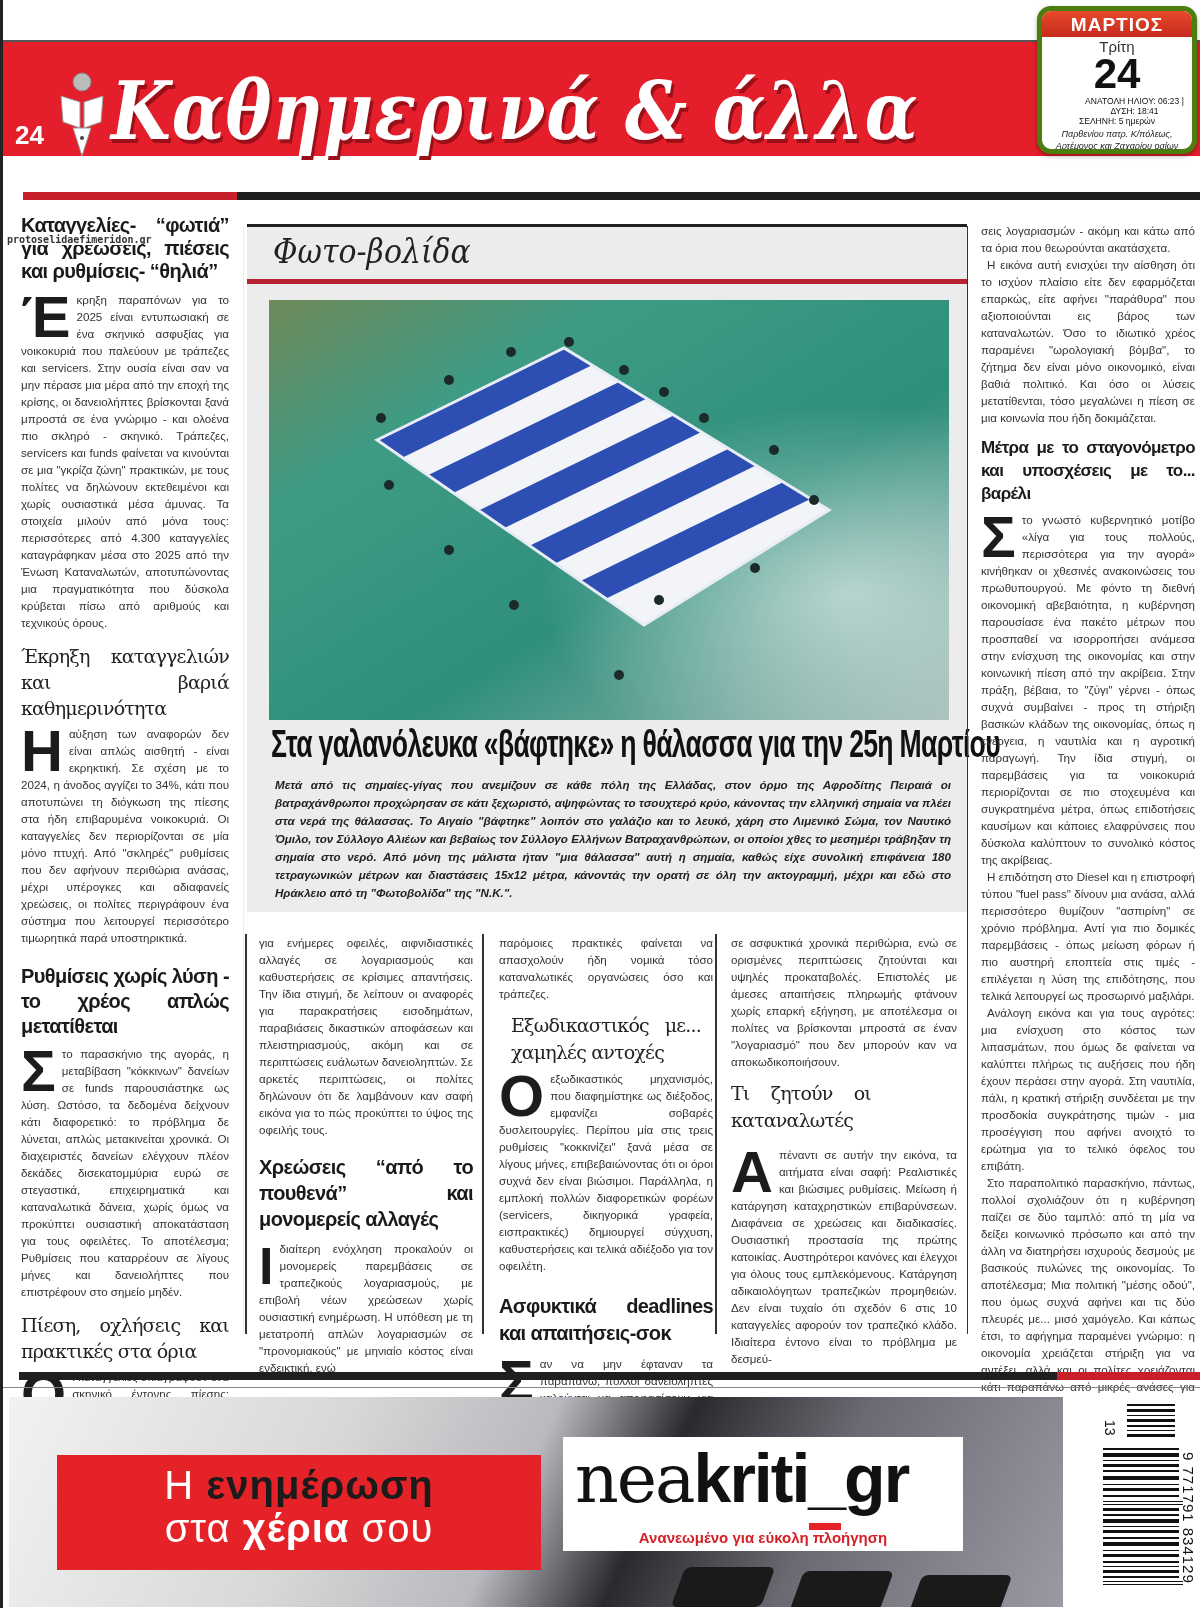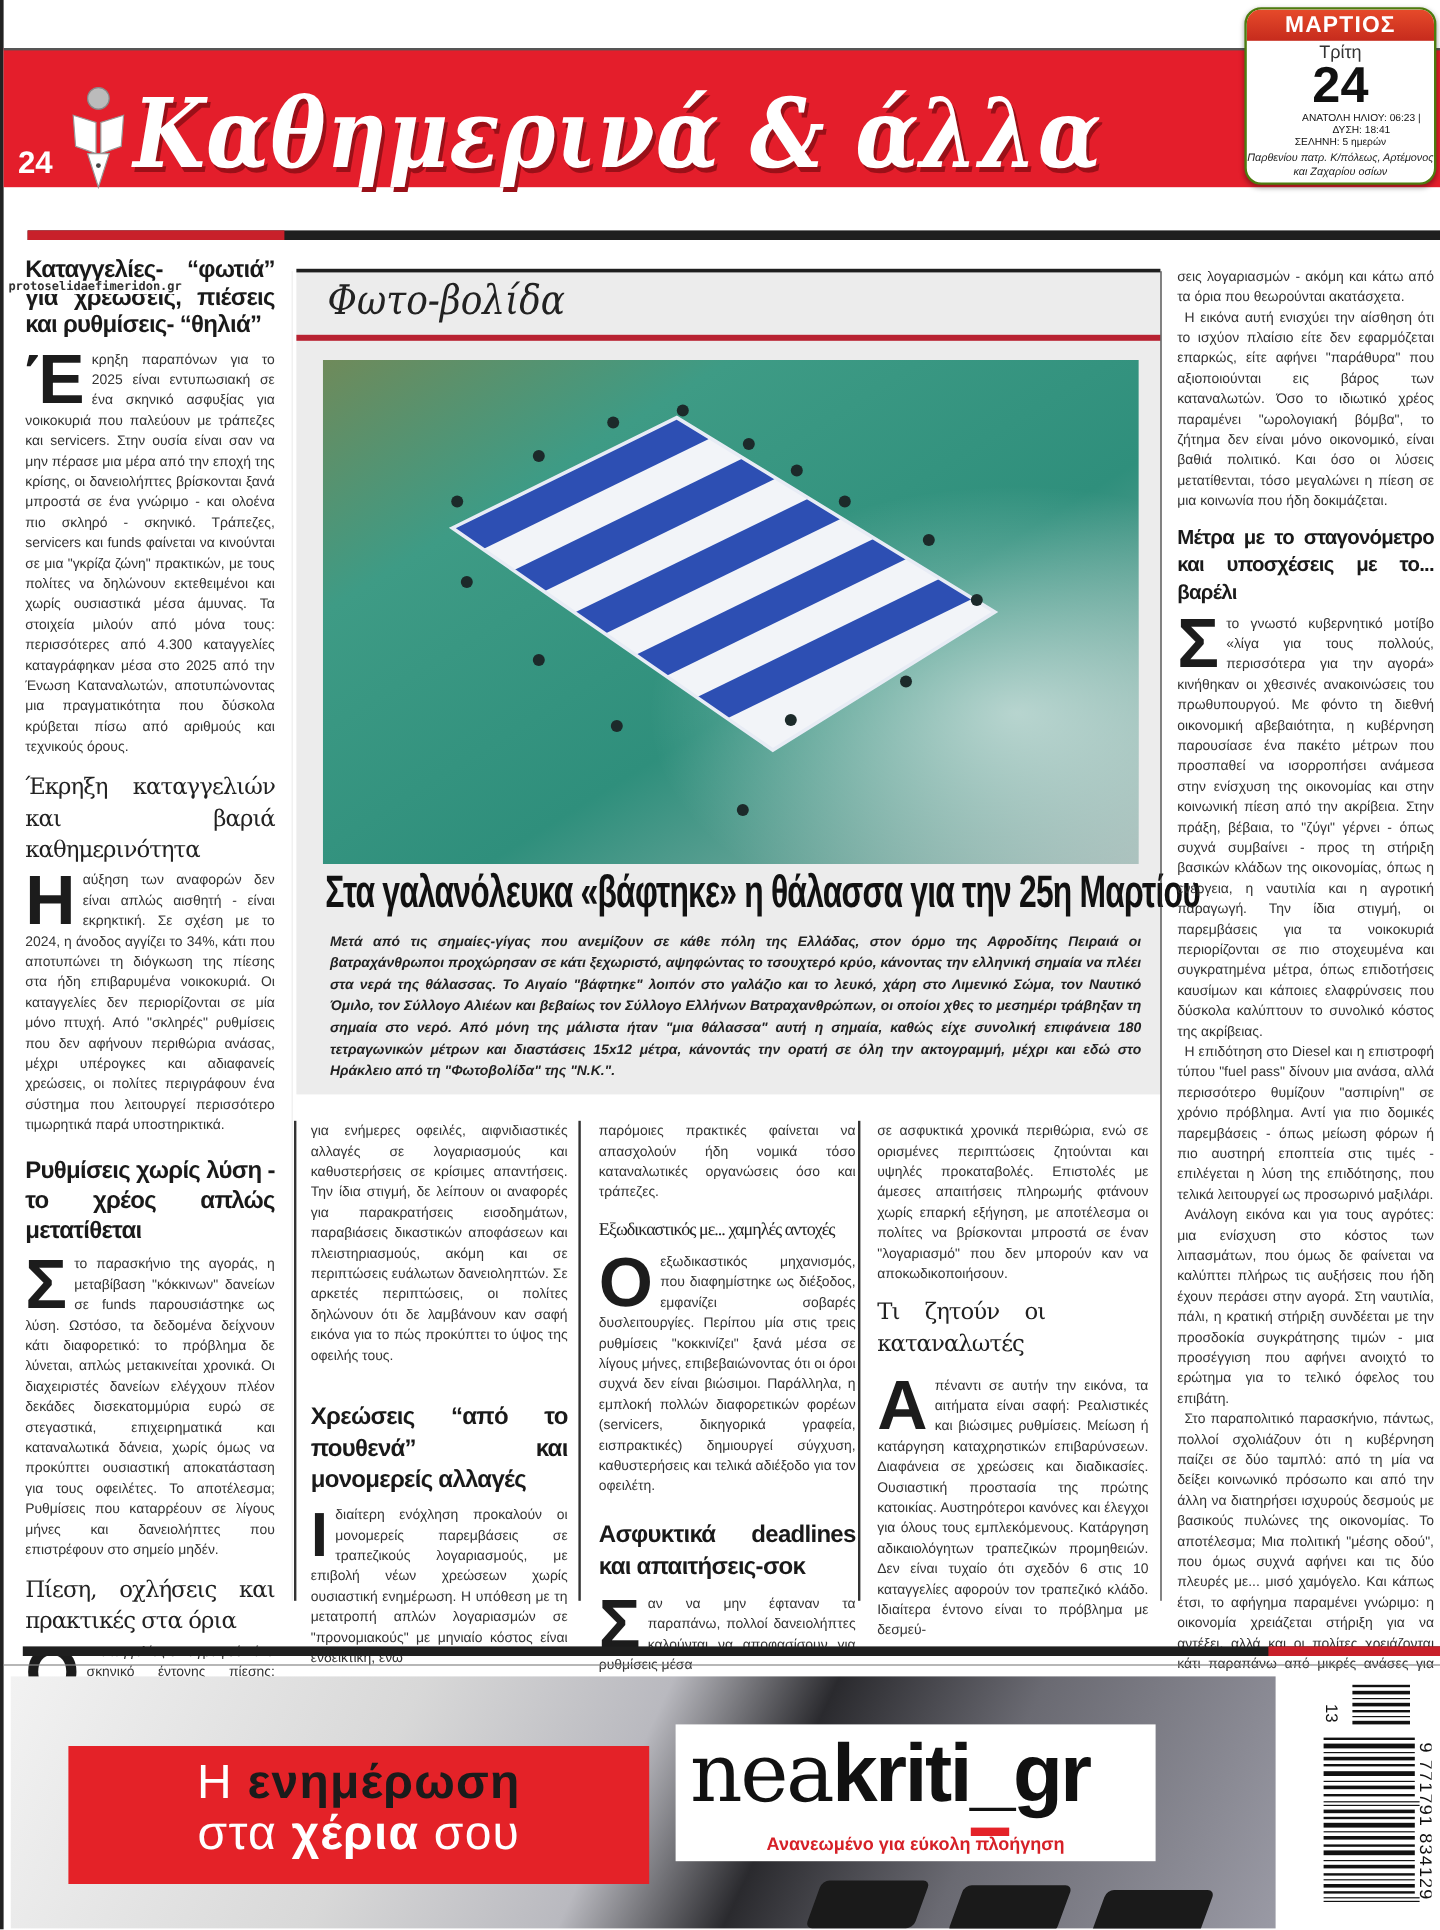--- a/index.html
+++ b/index.html
@@ -7,21 +7,21 @@
   body { font-family: "Liberation Sans", sans-serif; color: #222; position: relative; }
 
   .page { position: absolute; left: 0; top: 0; width: 1200px; height: 1608px; border-left: 3px solid #222; }
 
   
   .masthead { position: absolute; left: 0; top: 40px; width: 1200px; height: 116px; background: #e41e2b; border-top: 2px solid #555; }
   .page-num { position: absolute; left: 12px; top: 78px; color: #fff; font-size: 26px; font-weight: bold; }
   .pen-icon { position: absolute; left: 56px; top: 28px; width: 46px; height: 90px; }
   .masthead-title { position: absolute; left: 108px; top: 22px; color: #fff; font-family: "DejaVu Serif", serif; font-style: italic; font-weight: bold; font-size: 80px; letter-spacing: 1px; text-shadow: 3px 4px 0 #9a1018; transform: scaleX(0.86); transform-origin: left; white-space: nowrap; }
 
-  .cal { position: absolute; left: 1034px; top: 6px; width: 160px; height: 148px; background: #fff; border: 2px solid #4d7c0f; border-radius: 14px; overflow: hidden; box-shadow: 0 2px 4px rgba(0,0,0,0.35); text-align: center; }
+  .cal { position: absolute; left: 1034px; top: 6px; width: 160px; height: 148px; background: #fff; border: 5px solid #4d7c0f; border-radius: 14px; overflow: hidden; box-shadow: 0 2px 4px rgba(0,0,0,0.35); text-align: center; }
   .cal-month { background: linear-gradient(#e64a2a, #c62b1d); color: #fff; font-weight: bold; font-size: 19px; height: 26px; line-height: 27px; letter-spacing: 1px; }
   .cal-dow { font-size: 15px; color: #333; margin-top: 1px; }
   .cal-day { font-size: 42px; font-weight: bold; color: #111; line-height: 38px; }
   .cal-sun { font-size: 8.5px; color: #111; margin-top: 3px; padding-left: 35px; }
   .cal-moon { font-size: 8.5px; color: #111; }
   .cal-saint { font-size: 9px; color: #222; font-style: italic; line-height: 12px; margin-top: 2px; padding: 0 0; }
 
   .bar-top { position: absolute; left: 20px; top: 192px; height: 8px; width: 1178px; background: #1f1f1f; }
   .bar-top .red { position: absolute; left: 0; top: 0; height: 8px; width: 214px; background: #c8202a; }
 
@@ -158,27 +158,27 @@
   </div>
 
   <div class="vrule" style="left:240px; top:226px; height:1108px; width:1px; background:#eee;"></div>
   <div class="vrule" style="left:242px; top:934px; height:400px;"></div>
   <div class="vrule" style="left:479px; top:934px; height:400px;"></div>
   <div class="vrule" style="left:712px; top:934px; height:400px;"></div>
   <div class="vrule" style="left:964px; top:226px; height:1108px; width:1px;"></div>
 
   <div class="col" style="left:256px; top:934px; width:214px;">
     <p>για ενήμερες οφειλές, αιφνιδιαστικές αλλαγές σε λογαριασμούς και καθυστερήσεις σε κρίσιμες απαντήσεις. Την ίδια στιγμή, δε λείπουν οι αναφορές για παρακρατήσεις εισοδημάτων, παραβιάσεις δικαστικών αποφάσεων και πλειστηριασμούς, ακόμη και σε περιπτώσεις ευάλωτων δανειοληπτών. Σε αρκετές περιπτώσεις, οι πολίτες δηλώνουν ότι δε λαμβάνουν καν σαφή εικόνα για το πώς προκύπτει το ύψος της οφειλής τους.</p>
-    <h3 class="h-bold" style="font-size:20px; line-height:26px; margin:30px 0 8px;">Χρεώσεις “από το πουθενά” και μονομερείς αλλαγές</h3>
+    <h3 class="h-bold" style="font-size:20px; line-height:26px; margin:16px 0 8px;">Χρεώσεις “από το πουθενά” και μονομερείς αλλαγές</h3>
     <p><span class="dropcap" style="font-size:52px;">Ι</span><span>διαίτερη ενόχληση προκαλούν οι μονομερείς παρεμβάσεις σε τραπεζικούς λογαριασμούς, με επιβολή νέων χρεώσεων χωρίς ουσιαστική ενημέρωση. Η υπόθεση με τη μετατροπή απλών λογαριασμών σε "προνομιακούς" με μηνιαίο κόστος είναι ενδεικτική, ενώ</span></p>
   </div>
 
   <div class="col" style="left:496px; top:934px; width:214px;">
     <p>παρόμοιες πρακτικές φαίνεται να απασχολούν ήδη νομικά τόσο καταναλωτικές οργανώσεις όσο και τράπεζες.</p>
-    <h3 class="h-serif" style="font-size:15px; line-height:27px; margin:10px 0 4px;font-family:Liberation Serif, serif;">Εξωδικαστικός με... χαμηλές αντοχές</h3>
+    <h3 class="h-serif" style="font-size:19px; line-height:27px; margin:10px 12px 4px;">Εξωδικαστικός με... χαμηλές αντοχές</h3>
     <p><span class="dropcap">Ο</span><span>εξωδικαστικός μηχανισμός, που διαφημίστηκε ως διέξοδος, εμφανίζει σοβαρές δυσλειτουργίες. Περίπου μία στις τρεις ρυθμίσεις "κοκκινίζει" ξανά μέσα σε λίγους μήνες, επιβεβαιώνοντας ότι οι όροι συχνά δεν είναι βιώσιμοι. Παράλληλα, η εμπλοκή πολλών διαφορετικών φορέων (servicers, δικηγορικά γραφεία, εισπρακτικές) δημιουργεί σύγχυση, καθυστερήσεις και τελικά αδιέξοδο για τον οφειλέτη.</span></p>
     <h3 class="h-bold" style="font-size:20px; line-height:27px; margin:19px 0 8px;">Ασφυκτικά deadlines και απαιτήσεις-σοκ</h3>
     <p><span class="dropcap">Σ</span><span>αν να μην έφταναν τα παραπάνω, πολλοί δανειολήπτες καλούνται να αποφασίσουν για ρυθμίσεις μέσα</span></p>
   </div>
 
   <div class="col" style="left:728px; top:934px; width:226px;">
     <p>σε ασφυκτικά χρονικά περιθώρια, ενώ σε ορισμένες περιπτώσεις ζητούνται και υψηλές προκαταβολές. Επιστολές με άμεσες απαιτήσεις πληρωμής φτάνουν χωρίς επαρκή εξήγηση, με αποτέλεσμα οι πολίτες να βρίσκονται μπροστά σε έναν "λογαριασμό" που δεν μπορούν καν να αποκωδικοποιήσουν.</p>
     <h3 class="h-serif" style="font-size:19px; line-height:27px; margin:10px 0 12px; width:140px;">Τι ζητούν οι καταναλωτές</h3>
     <p><span class="dropcap">Α</span><span>πέναντι σε αυτήν την εικόνα, τα αιτήματα είναι σαφή: Ρεαλιστικές και βιώσιμες ρυθμίσεις. Μείωση ή κατάργηση καταχρηστικών επιβαρύνσεων. Διαφάνεια σε χρεώσεις και διαδικασίες. Ουσιαστική προστασία της πρώτης κατοικίας. Αυστηρότεροι κανόνες και έλεγχοι για όλους τους εμπλεκόμενους. Κατάργηση αδικαιολόγητων τραπεζικών προμηθειών. Δεν είναι τυχαίο ότι σχεδόν 6 στις 10 καταγγελίες αφορούν τον τραπεζικό κλάδο. Ιδιαίτερα έντονο είναι το πρόβλημα με δεσμεύ-</span></p>
   </div>

